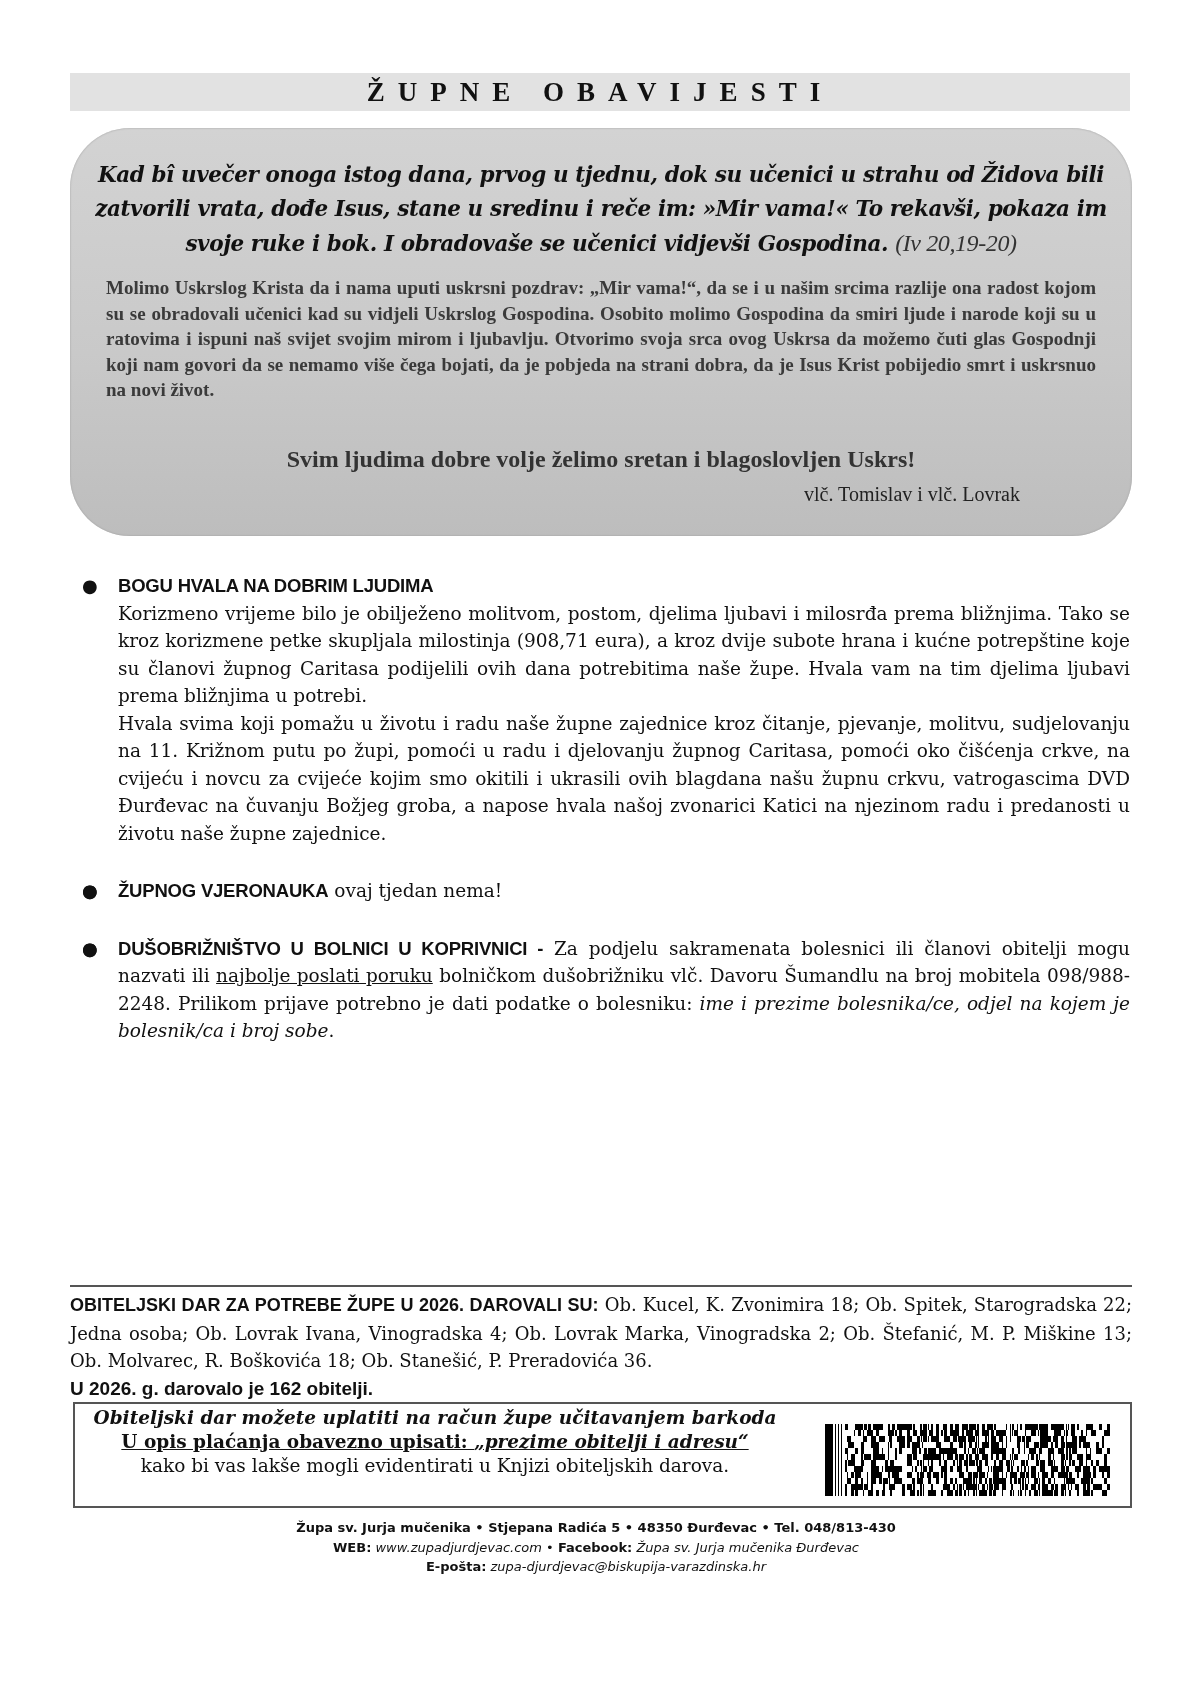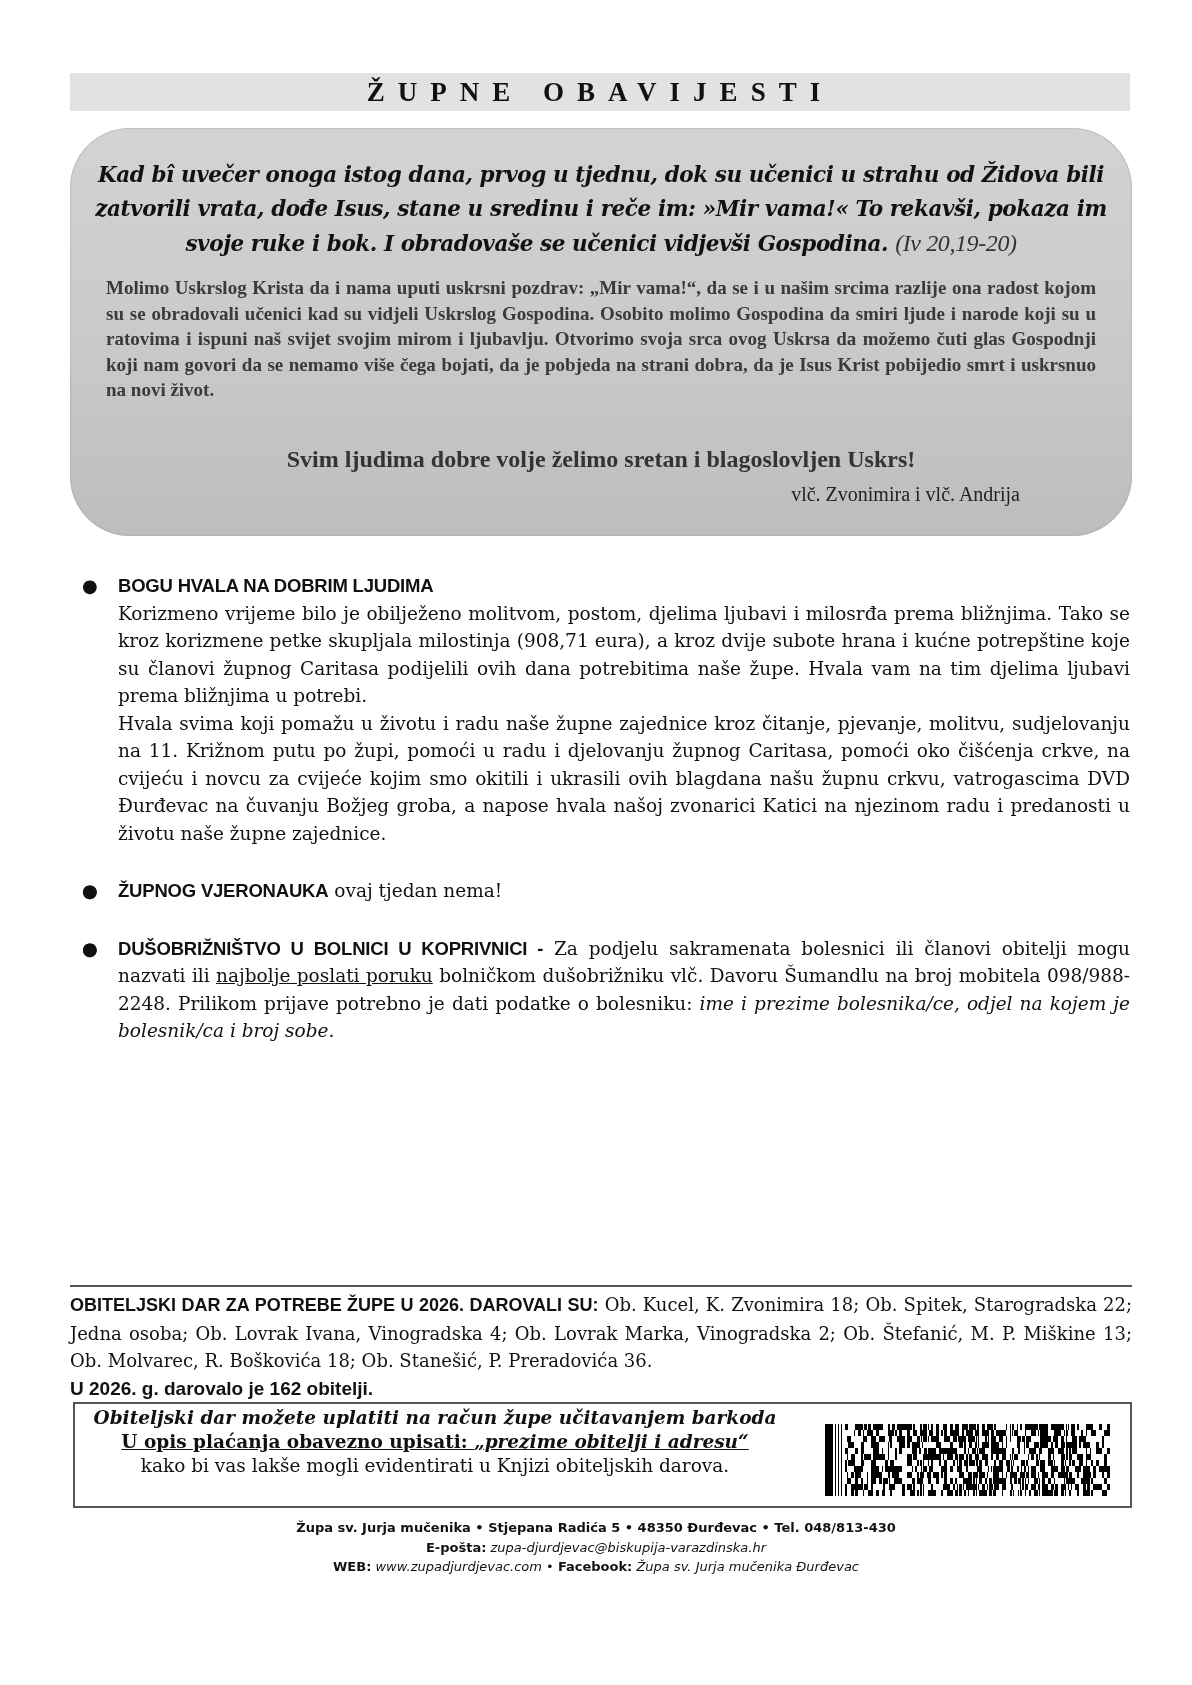--- a/index.html
+++ b/index.html
@@ -89,21 +89,21 @@
 
   <div class="title-bar">ŽUPNE OBAVIJESTI</div>
 
   <div class="quote-box">
     <div class="gospel">
       <span>Kad bî uvečer onoga istog dana, prvog u tjednu, dok su učenici u strahu od Židova bili zatvorili vrata, dođe Isus, stane u sredinu i reče im: »Mir vama!« To rekavši, pokaza im svoje ruke i bok. I obradovaše se učenici vidjevši Gospodina.</span>
       <span class="ref">(Iv 20,19-20)</span>
     </div>
     <div class="reflection">Molimo Uskrslog Krista da i nama uputi uskrsni pozdrav: „Mir vama!“, da se i u našim srcima razlije ona radost kojom su se obradovali učenici kad su vidjeli Uskrslog Gospodina. Osobito molimo Gospodina da  smiri ljude i narode koji su u ratovima i ispuni naš svijet svojim mirom i ljubavlju. Otvorimo svoja srca ovog Uskrsa da možemo čuti glas Gospodnji koji nam govori da se nemamo više čega bojati, da je pobjeda na strani dobra, da je Isus Krist pobijedio smrt i uskrsnuo na novi život.</div>
     <div class="wish">Svim ljudima dobre volje želimo sretan i blagoslovljen Uskrs!</div>
-    <div class="signature">vlč. Zvonimira i vlč. Andrija</div>
+    <div class="signature">vlč. Tomislav i vlč. Lovrak</div>
   </div>
 
   <div class="content">
 
     <div class="item">
       <span class="bullet">●</span>
       <p><b>BOGU HVALA NA DOBRIM LJUDIMA</b></p>
       <p>Korizmeno vrijeme bilo je obilježeno molitvom, postom, djelima ljubavi i milosrđa prema bližnjima. Tako se kroz korizmene petke skupljala milostinja (908,71 eura), a kroz dvije subote hrana i kućne potrepštine koje su članovi župnog Caritasa podijelili ovih dana potrebitima naše župe. Hvala vam na tim djelima ljubavi prema bližnjima u potrebi.</p>
       <p>Hvala svima koji pomažu u životu i radu naše župne zajednice kroz čitanje, pjevanje, molitvu, sudjelovanju na 11. Križnom putu po župi, pomoći u radu i djelovanju župnog Caritasa, pomoći oko čišćenja crkve, na cvijeću i novcu za cvijeće kojim smo okitili i ukrasili ovih blagdana našu župnu crkvu, vatrogascima DVD Đurđevac na čuvanju Božjeg groba, a napose hvala našoj zvonarici Katici na njezinom radu i predanosti u životu naše župne zajednice.</p>
     </div>
@@ -2106,19 +2106,19 @@
           <span style="flex: 1 1 0%; width: 100%; background: rgb(255, 255, 255);"></span>
           <span style="flex: 1 1 0%; width: 100%; background: rgb(0, 0, 0);"></span>
           <span style="flex: 1 1 0%; width: 100%; background: rgb(255, 255, 255);"></span>
         </span>
       </div>
   </div>
 
   <div class="footer">
     <div><b>Župa sv. Jurja mučenika • Stjepana Radića 5 • 48350 Đurđevac • Tel. 048/813-430</b></div>
     <div>
-      <b>E-pošta:</b><i> zupa-djurdjevac@biskupija-varazdinska.hr</i>
+      <b>WEB:</b><i> www.zupadjurdjevac.com</i><span> • </span><b>Facebook:</b><i> Župa sv. Jurja mučenika Đurđevac</i>
     </div>
     <div>
-      <b>WEB:</b><i> www.zupadjurdjevac.com</i><span> • </span><b>Facebook:</b><i> Župa sv. Jurja mučenika Đurđevac</i>
+      <b>E-pošta:</b><i> zupa-djurdjevac@biskupija-varazdinska.hr</i>
     </div>
   </div>
 </div>
 
 </body></html>

